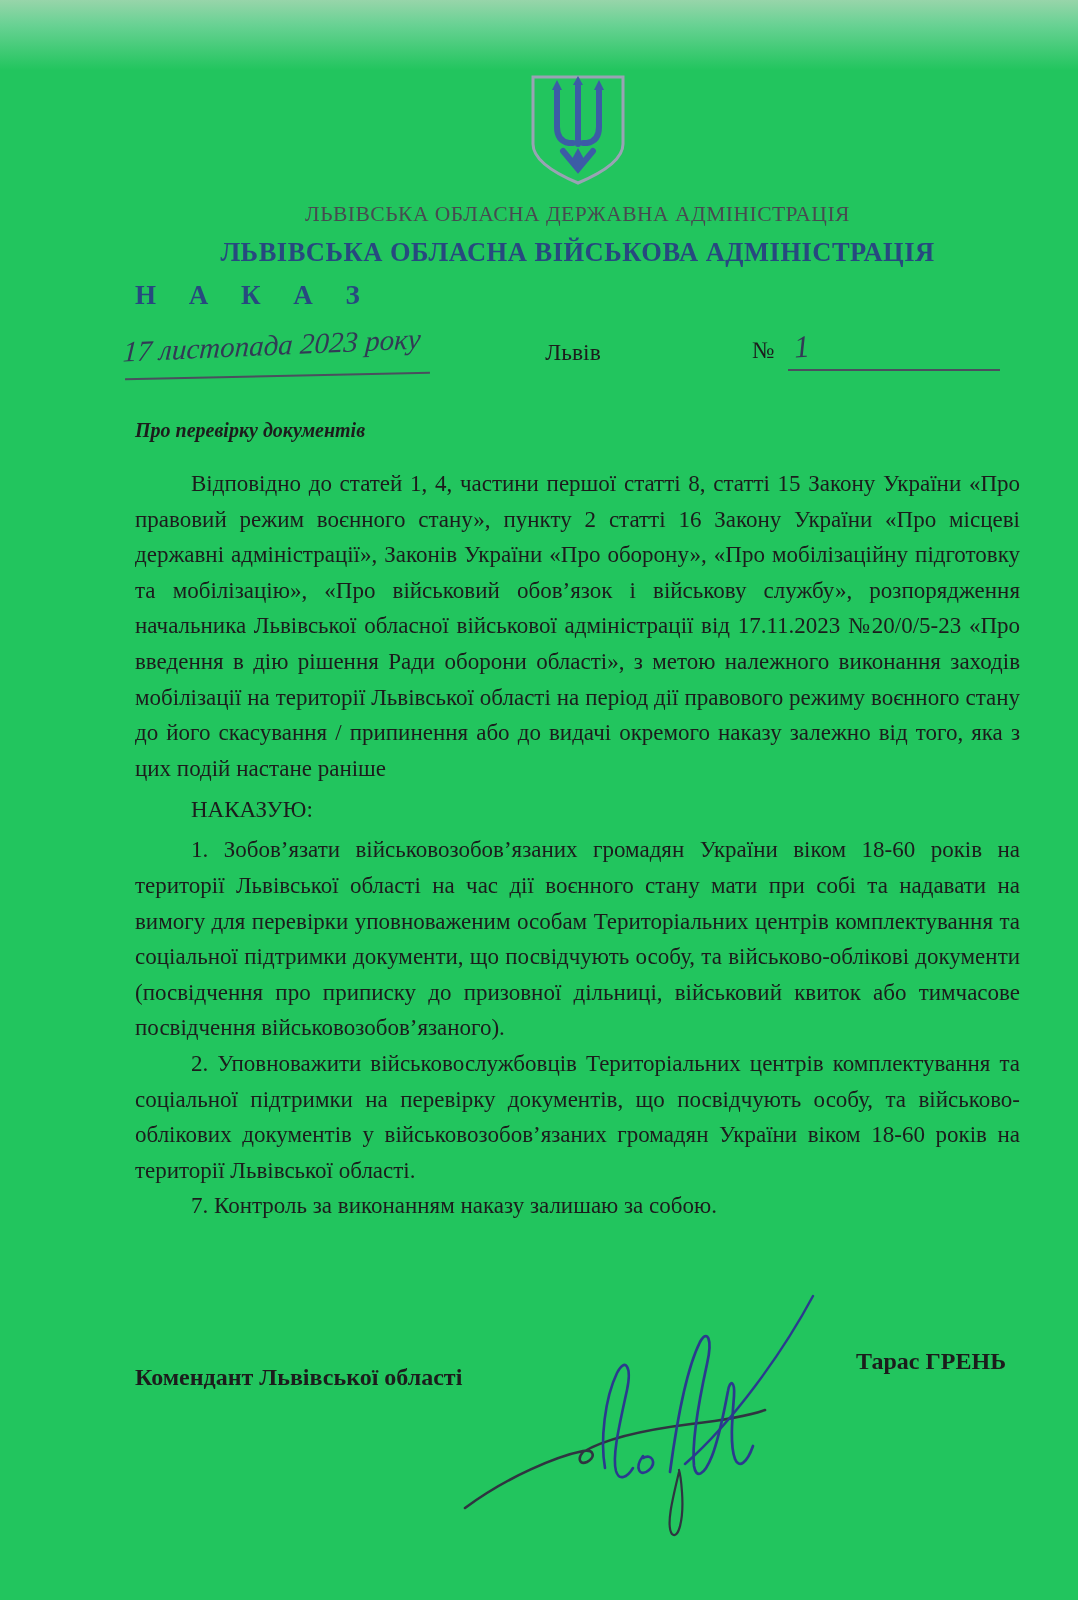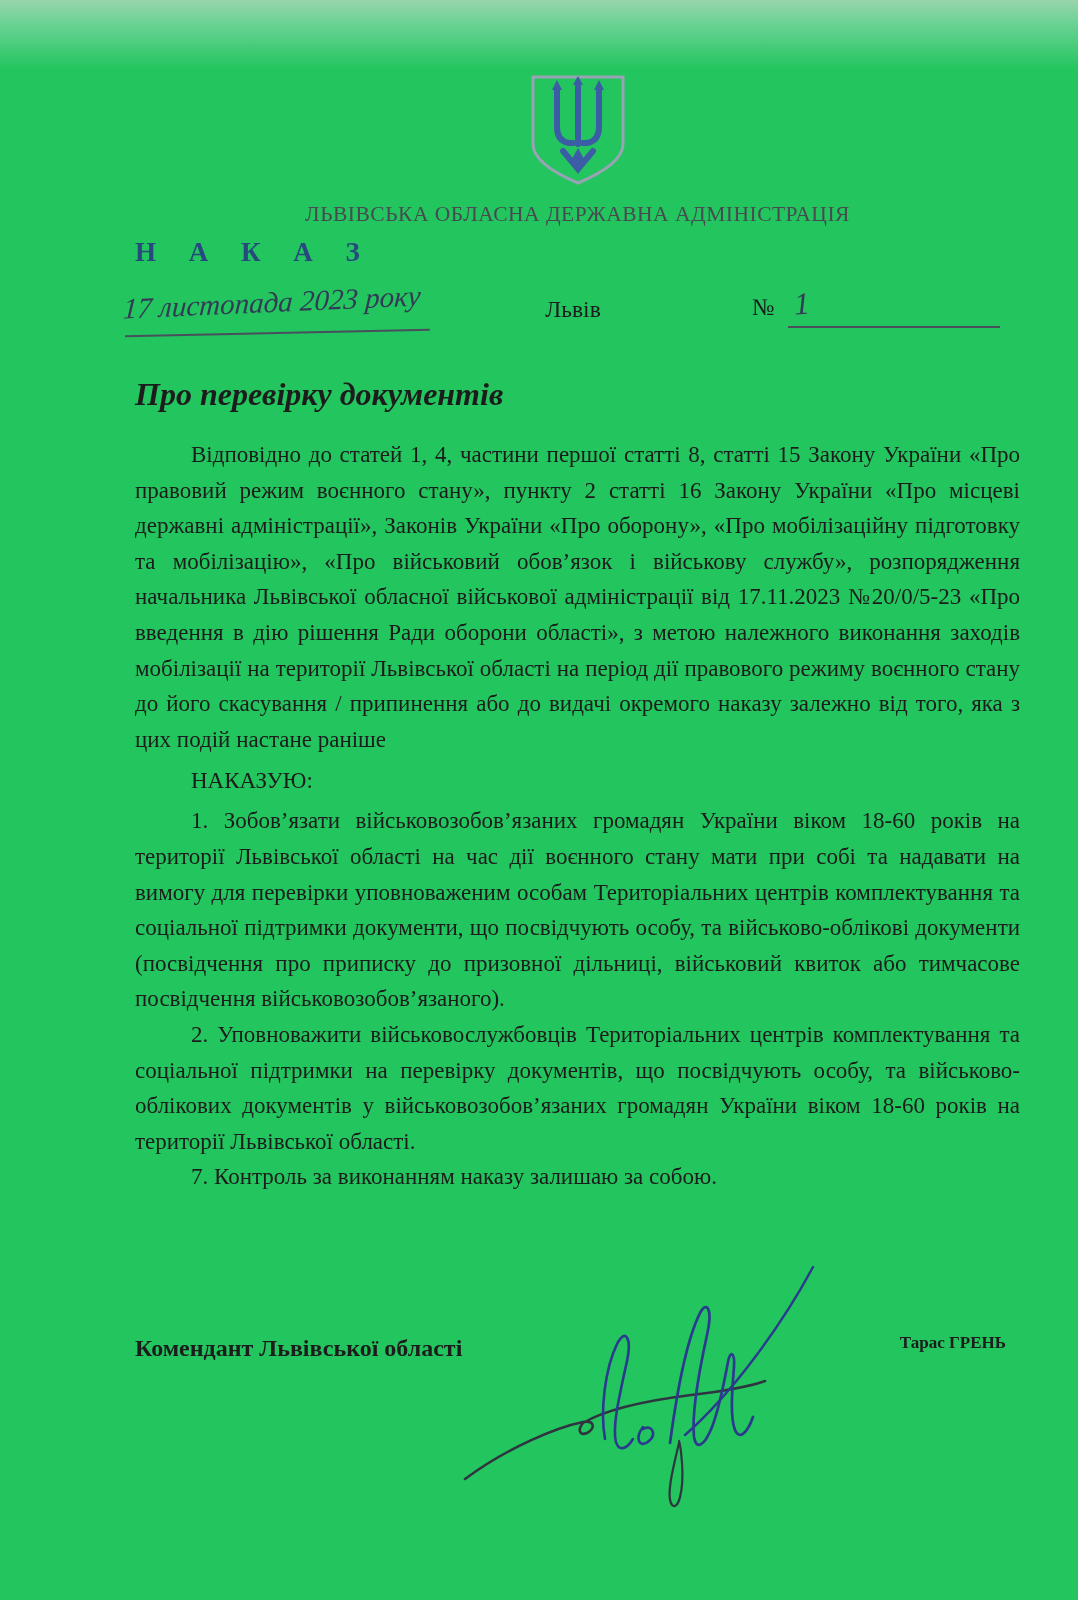--- a/index.html
+++ b/index.html
@@ -82,21 +82,21 @@
     position:absolute;left:42px;top:-8px;
     font-size:31px;
     transform:rotate(-4deg);
   }
   .num-underline{
     position:absolute;left:36px;top:32px;
     width:212px;height:1.8px;background:#4a4f5e;
   }
 
   .subject{
-    font-size:32px;
+    font-size:20px;
     font-weight:bold;
     font-style:italic;
     margin:16px 0 24px 0;
   }
 
   .body-text p{
     margin:0;
     font-size:23px;
     line-height:35.6px;
     text-align:justify;
@@ -112,22 +112,22 @@
   .sig-block{
     position:relative;
     margin-top:58px;
     height:300px;
   }
   .sig-title{
     position:absolute;left:0;top:82px;
     font-size:24px;font-weight:bold;
   }
   .sig-name{
-    position:absolute;right:14px;top:80px;
-    font-size:17px;font-weight:bold;font-family:Liberation Serif, serif;
+    position:absolute;right:14px;top:66px;
+    font-size:24px;font-weight:bold;font-family:Liberation Serif, serif;
   }
   .sig-ink{
     position:absolute;left:318px;top:-2px;
     pointer-events:none;
   }
 </style>
 </head>
 <body>
 
 <div class="page">
@@ -147,20 +147,21 @@
           <polygon points="26,18 36,18 31,8"></polygon>
           <polygon points="68,18 78,18 73,8"></polygon>
           <polygon points="47,13 57,13 52,4"></polygon>
           <path d="M52 76 L46 87 L52 99 L58 87 Z"></path>
         </g>
       </svg>
     </span>
   </div>
 
   <div class="org-line1">ЛЬВІВСЬКА ОБЛАСНА ДЕРЖАВНА АДМІНІСТРАЦІЯ</div>
+  <div class="org-line2">ЛЬВІВСЬКА ОБЛАСНА ВІЙСЬКОВА АДМІНІСТРАЦІЯ</div>
   <div class="doc-type">Н А К А З</div>
 
   <div class="date-row">
     <div class="date-hand hand">17 листопада 2023 року</div>
     <div class="date-underline"></div>
     <div class="city">Львів</div>
     <div class="num-group">
       <span class="num-label">№</span>
       <span class="num-value hand">1</span>
       <div class="num-underline"></div>

